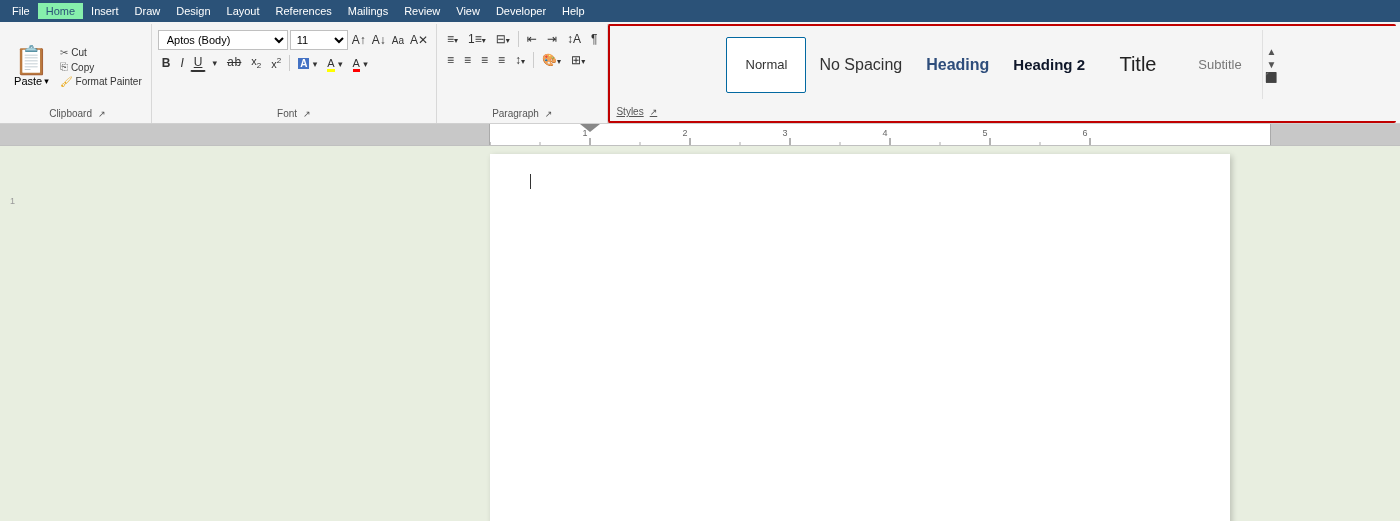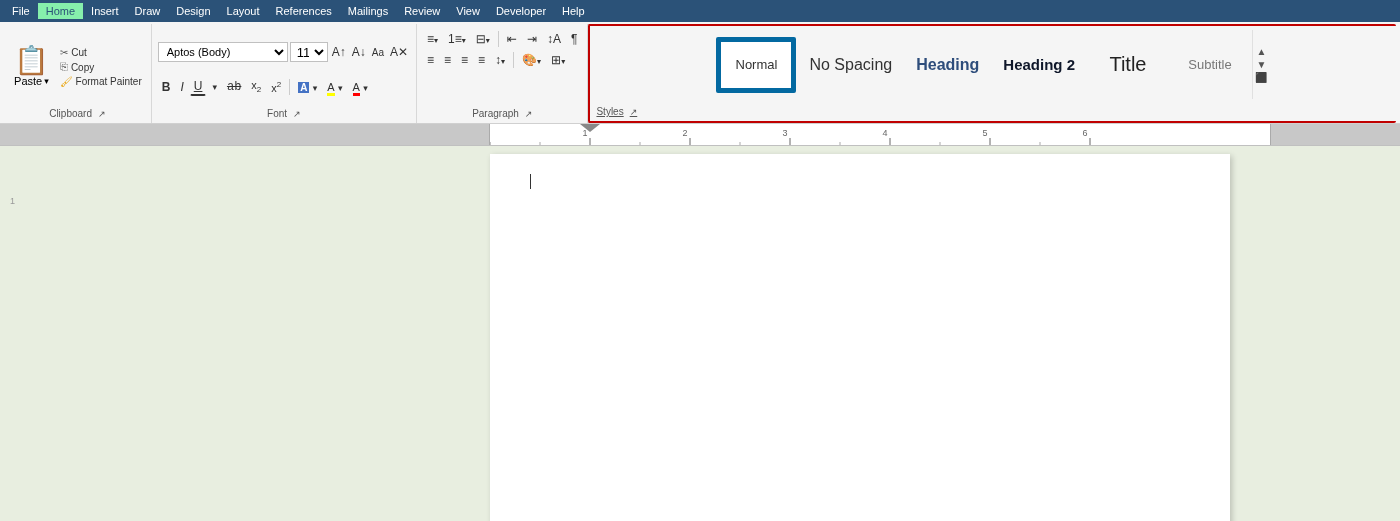--- a/index.html
+++ b/index.html
@@ -90,37 +90,36 @@
       gap: 3px;
     }
 
     
     .font-group { min-width: 180px; }
     .font-row1, .font-row2 {
       display: flex;
       align-items: center;
       gap: 2px;
       width: 100%;
-      margin-top: 12px;
     }
     .font-select {
       font-size: 11px;
       border: 1px solid #c0c0c0;
       background: white;
       padding: 1px 4px;
       width: 130px;
       height: 20px;
       cursor: pointer;
     }
     .font-size-select {
-      font-size: 13px;
+      font-size: 11px;
       border: 1px solid #c0c0c0;
       background: white;
       padding: 1px 2px;
-      width: 38px;
+      width: 58px;
       height: 20px;
     }
     .font-size-btn {
       font-size: 12px;
       cursor: pointer;
       color: #333;
       padding: 0 2px;
     }
     .font-btn {
       font-size: 12px;
@@ -158,21 +157,21 @@
       flex-direction: column;
       align-items: center;
       justify-content: center;
       padding: 4px 10px;
       cursor: pointer;
       border-radius: 2px;
       min-width: 80px;
       height: 56px;
       border: 1px solid transparent;
     }
-    .style-item.active { border: 5px solid #0369a1; background: white; }
+    .style-item.active { border: 1px solid #0369a1; background: white; }
     .style-normal { font-size: 13px; color: #333; }
     .style-no-spacing { font-size: 16px; color: #333; }
     .style-heading { font-size: 16px; font-weight: bold; color: #2e4d7b; }
     .style-heading2 { font-size: 15px; font-weight: bold; color: #0f172a; }
     .style-title { font-size: 20px; font-weight: normal; color: #222; }
     .style-subtitle { font-size: 13px; color: #777; }
     .style-subtle { font-size: 13px; font-style: italic; color: #888; }
     .styles-scroll-btn {
       display: flex;
       flex-direction: column;

